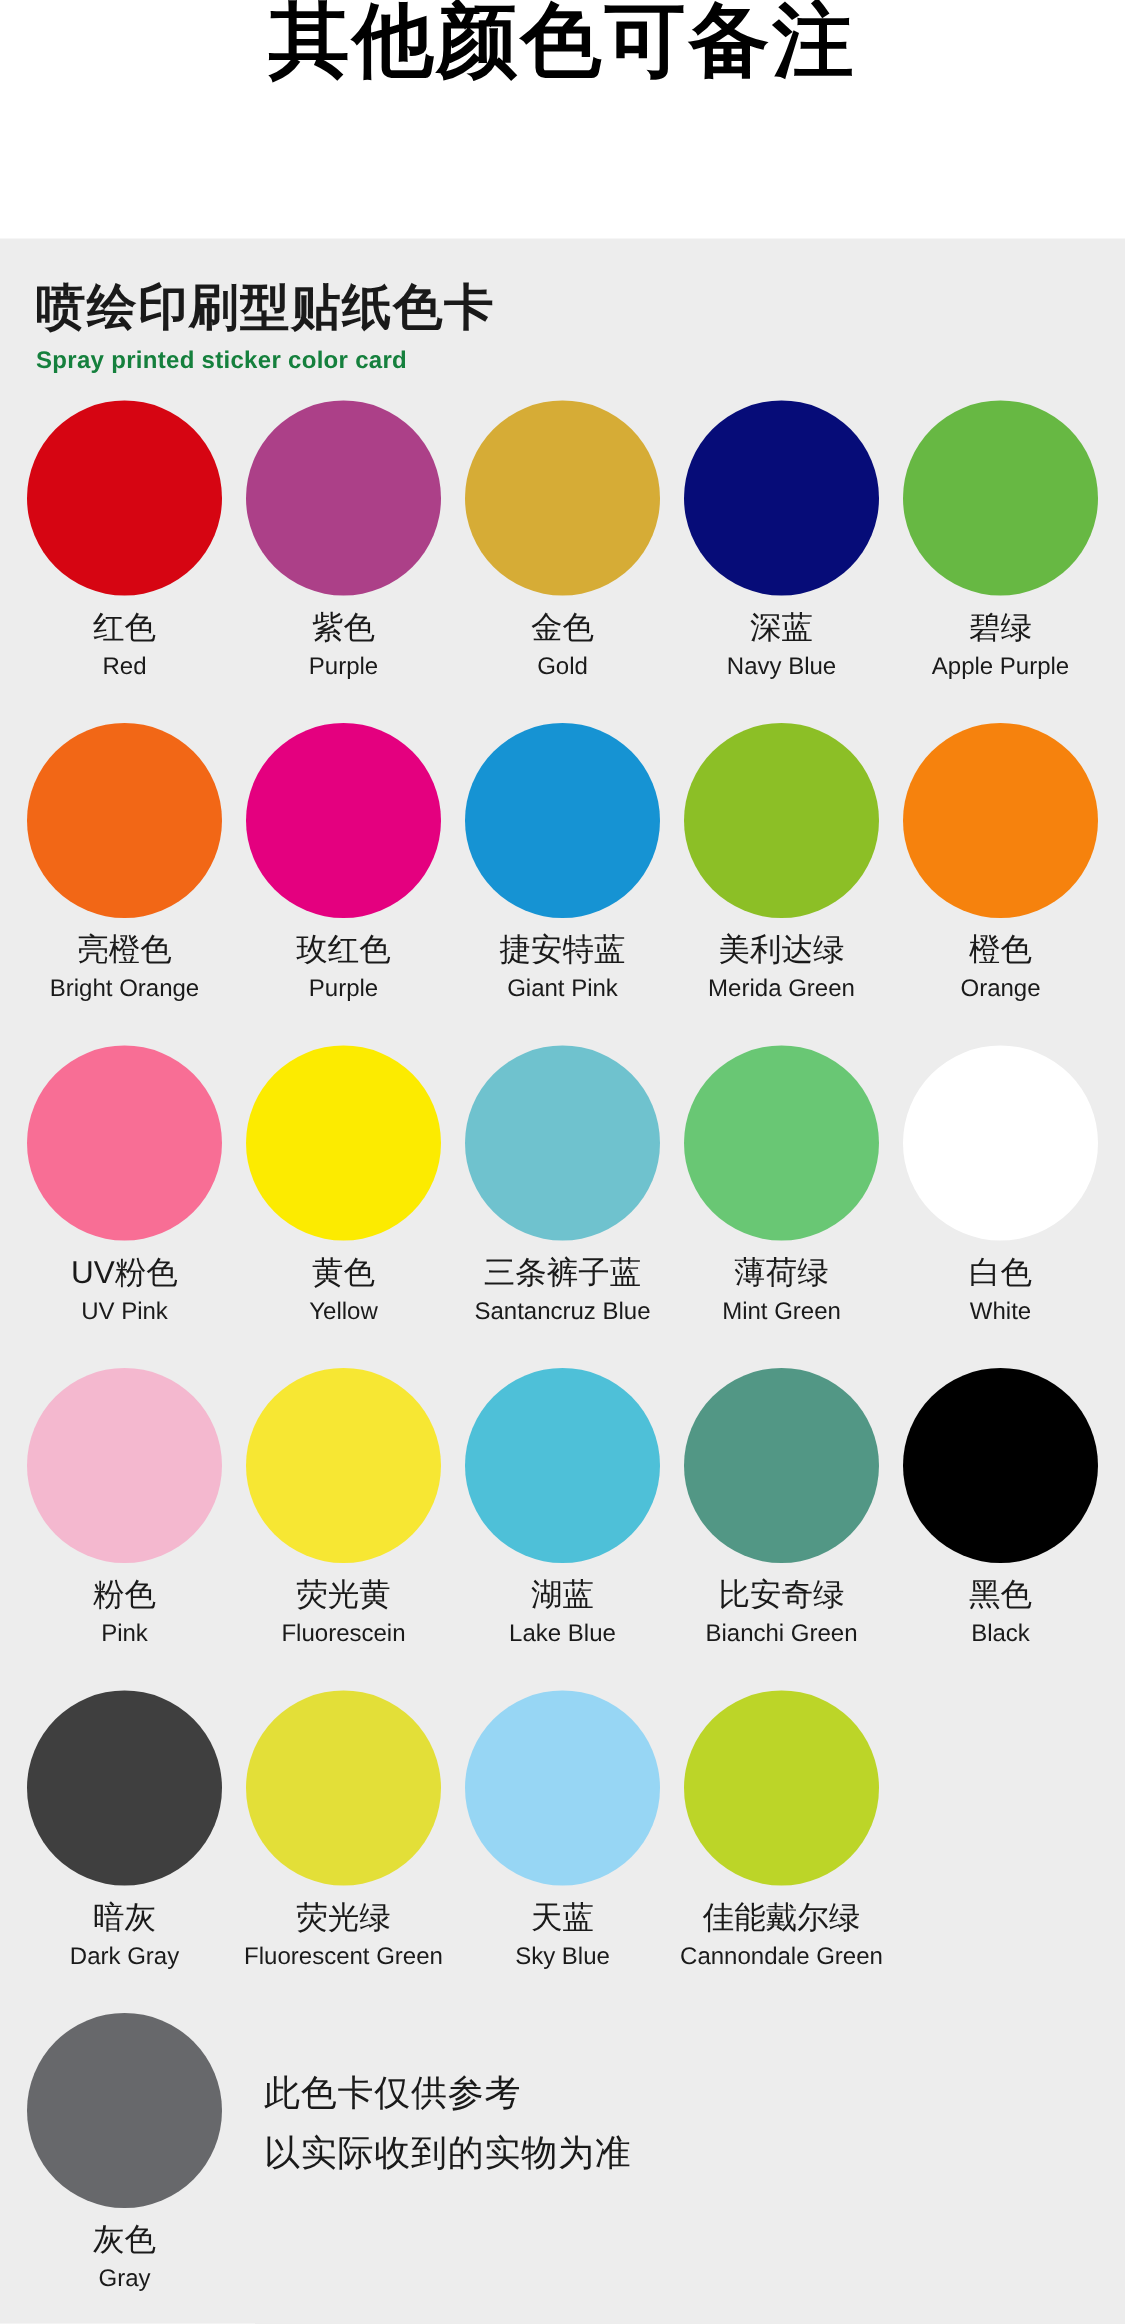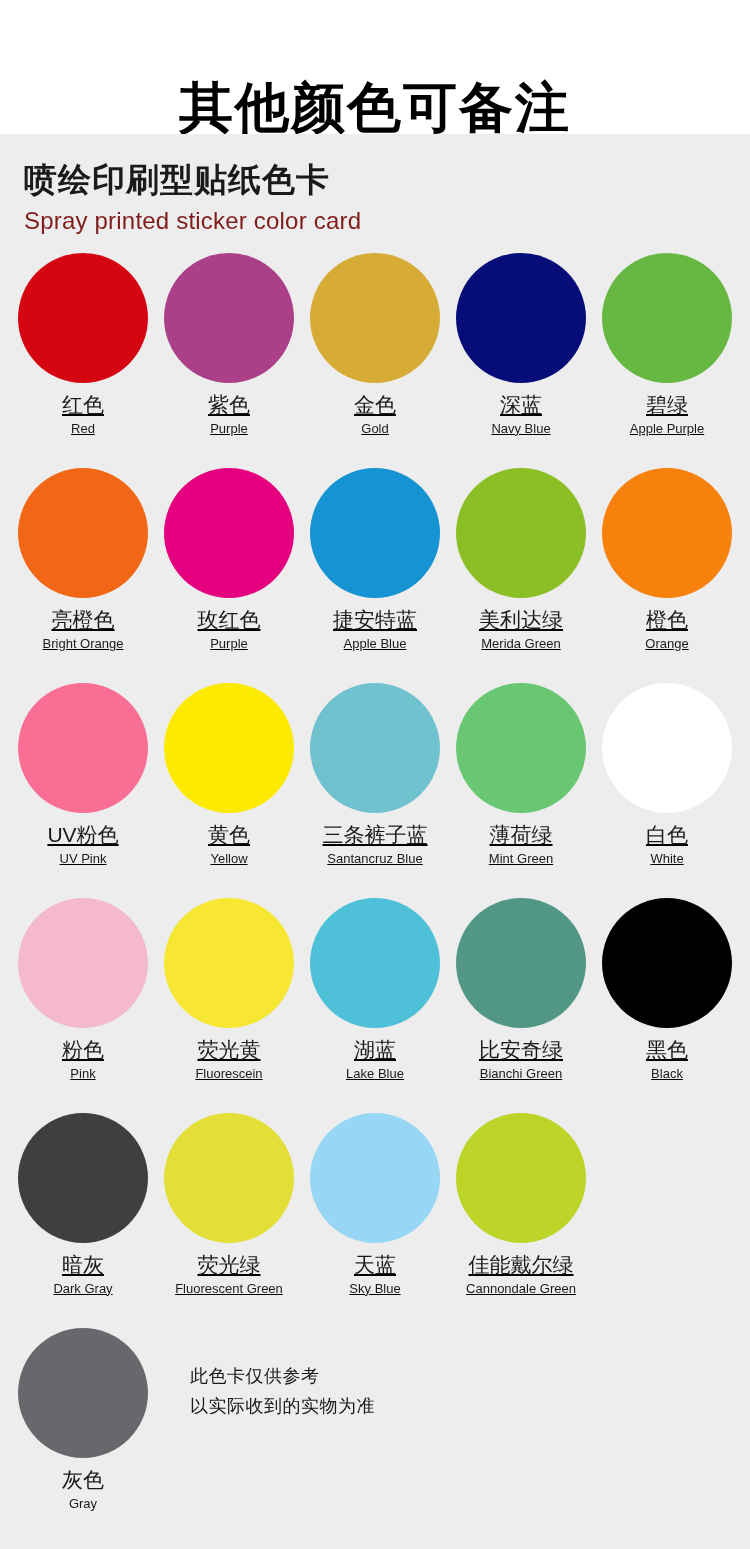--- a/index.html
+++ b/index.html
@@ -10,24 +10,24 @@
   body {
     width: 750px;
     height: 1549px;
     font-family: "Liberation Sans", "DejaVu Sans", sans-serif;
     overflow: hidden;
     position: relative;
   }
 
   
   .banner {
-    height: 134px;
+    height: 159px;
     background: #ffffff;
     display: flex;
-    align-items: flex-end;
+    align-items: flex-start;
     justify-content: center;
   }
   .banner-title {
     font-size: 54px;
     font-weight: 700;
     color: #000000;
     letter-spacing: 2px;
     line-height: 1;
     white-space: nowrap;
   }
@@ -45,38 +45,37 @@
     padding: 26px 0 0 24px;
   }
   .panel-title-cn {
     font-size: 33px;
     font-weight: 700;
     color: #1a1a1a;
     line-height: 1.2;
     letter-spacing: 1px;
   }
   .panel-title-en {
-    font-size: 24px;
-    font-weight: 400;
-    color: #7f1d1d;
+    font-size: 16px;
+    font-weight: 700;
+    color: #15803d;
     line-height: 1.35;
     margin-top: 5px;
     letter-spacing: 0.2px;
   }
 
   
   .grid {
     margin-top: 16px;
     padding: 0 10px 0 10px;
     display: grid;
     grid-template-columns: repeat(5, 146px);
     column-gap: 0px;
     row-gap: 0px;
     justify-content: start;
-    text-decoration: underline;
   }
 
   .cell {
     width: 146px;
     height: 215px;
     display: flex;
     flex-direction: column;
     align-items: center;
     box-sizing: border-box;
   }
@@ -90,43 +89,43 @@
 
   .label-cn {
     font-size: 21px;
     color: #1a1a1a;
     line-height: 1.22;
     margin-top: 9px;
     text-align: center;
     white-space: nowrap;
   }
   .label-en {
-    font-size: 13px;
+    font-size: 16px;
     color: #1a1a1a;
     line-height: 1.15;
     margin-top: 4px;
     text-align: center;
   }
   .label-en.wrap {
     white-space: normal;
     width: 140px;
     text-align: center;
   }
 
   
   .last-row {
     display: flex;
     align-items: flex-start;
     padding: 0 10px;
     margin-top: 0px;
   }
   .note {
-    margin-left: 34px;
+    margin-left: 20px;
     margin-top: 34px;
-    font-size: 18px;
+    font-size: 24px;
     color: #1a1a1a;
     line-height: 1.65;
     letter-spacing: 0.5px;
   }
   .note-line { white-space: nowrap; }
 </style>
 </head>
 <body>
 
 <div class="banner">
@@ -174,21 +173,21 @@
       <div class="label-en">Bright Orange</div>
     </div>
     <div class="cell">
       <div class="dot" style="background: rgb(228, 0, 127);"></div>
       <div class="label-cn">玫红色</div>
       <div class="label-en">Purple</div>
     </div>
     <div class="cell">
       <div class="dot" style="background: rgb(22, 147, 211);"></div>
       <div class="label-cn">捷安特蓝</div>
-      <div class="label-en">Apple Blue</div>
+      <div class="label-en">Giant Pink</div>
     </div>
     <div class="cell">
       <div class="dot" style="background: rgb(140, 191, 38);"></div>
       <div class="label-cn">美利达绿</div>
       <div class="label-en">Merida Green</div>
     </div>
 
     <div class="cell">
       <div class="dot" style="background: rgb(246, 130, 13);"></div>
       <div class="label-cn">橙色</div>

